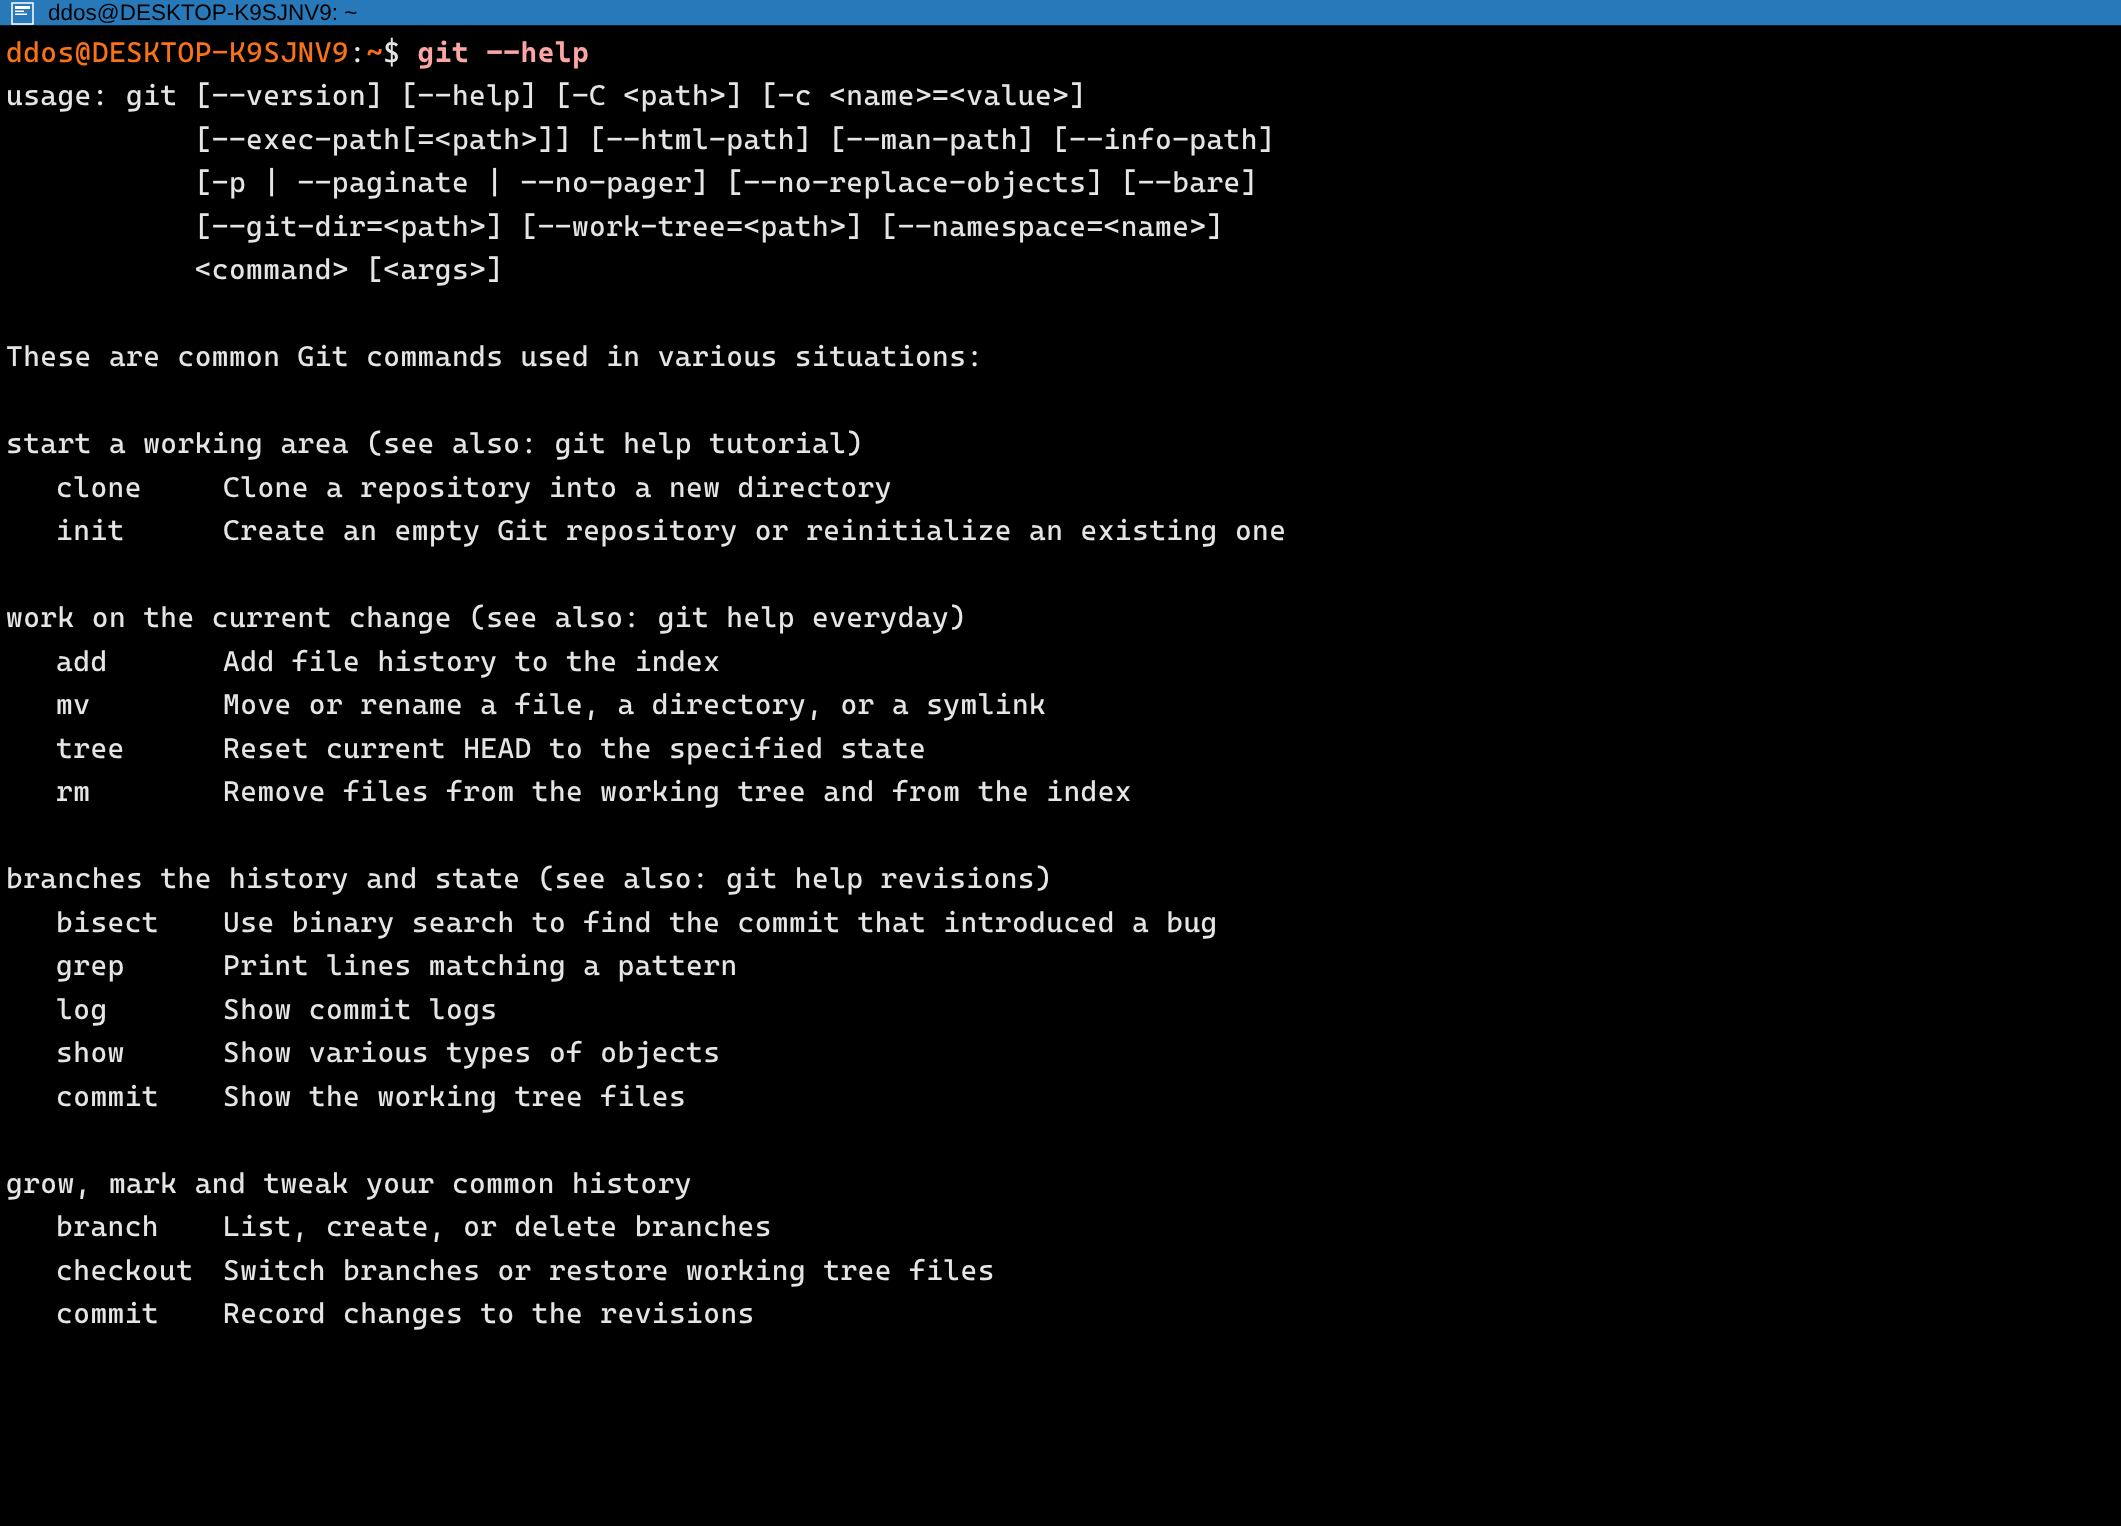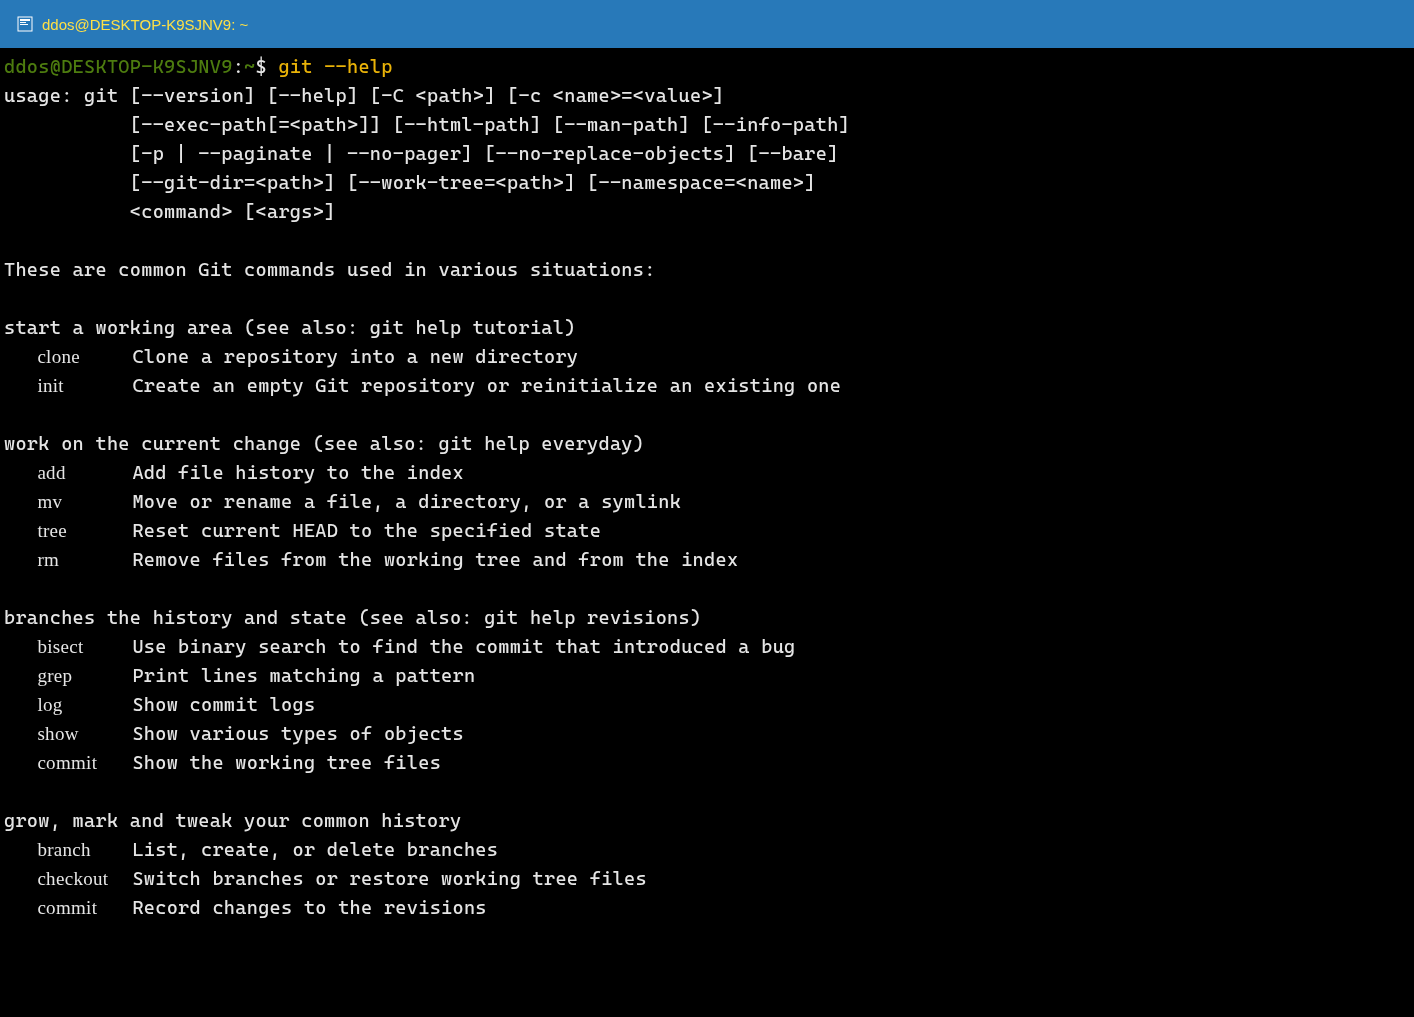--- a/index.html
+++ b/index.html
@@ -5,25 +5,25 @@
     * { margin: 0; padding: 0; box-sizing: border-box; }
     body {
       font-family: Consolas, 'Courier New', monospace;
       background: #000;
       width: 1414px;
       height: 1017px;
       overflow: hidden;
     }
     .titlebar {
       background: #2879b9;
-      height: 48px;
+      height: 17px;
       display: flex;
       align-items: center;
-      padding-left: 16px;
-      color: #fde047;
+      padding-left: 6px;
+      color: #000000;
       font-family: 'Segoe UI', Tahoma, sans-serif;
       font-size: 15px;
     }
     .titlebar-icon {
       width: 18px;
       height: 18px;
       margin-right: 8px;
       display: inline-flex;
       align-items: center;
       justify-content: center;
@@ -31,25 +31,25 @@
     .terminal {
       background: #000;
       color: #e5e5e5;
       font-size: 19px;
       line-height: 29px;
       padding: 4px 0 0 4px;
       white-space: pre;
       font-family: Consolas, 'Cascadia Mono', 'Courier New', monospace;
       letter-spacing: 0.3px;
     }
-    .prompt-user { color: #4d7c0f; margin-top: 33px; }
+    .prompt-user { color: #f97316; margin-top: 33px; }
     .prompt-path { color: #e5e5e5; }
     .prompt-dollar { color: #e5e5e5; }
-    .cmd-text { color: #eab308; }
-    .section-cmd { display: inline-block; width: 10ch; font-family: Liberation Serif, serif; }
+    .cmd-text { color: #fca5a5; font-weight: bold; }
+    .section-cmd { display: inline-block; width: 10ch; }
     .section-indent { display: inline-block; width: 3ch; }
   </style>
 </head>
 <body>
 
 <div class="titlebar">
   <span class="titlebar-icon">
     <svg width="16" height="16" viewBox="0 0 16 16">
       <rect x="1" y="1" width="14" height="14" fill="none" stroke="#fff" stroke-width="1"></rect>
       <rect x="3" y="3" width="10" height="2" fill="#fff"></rect>

